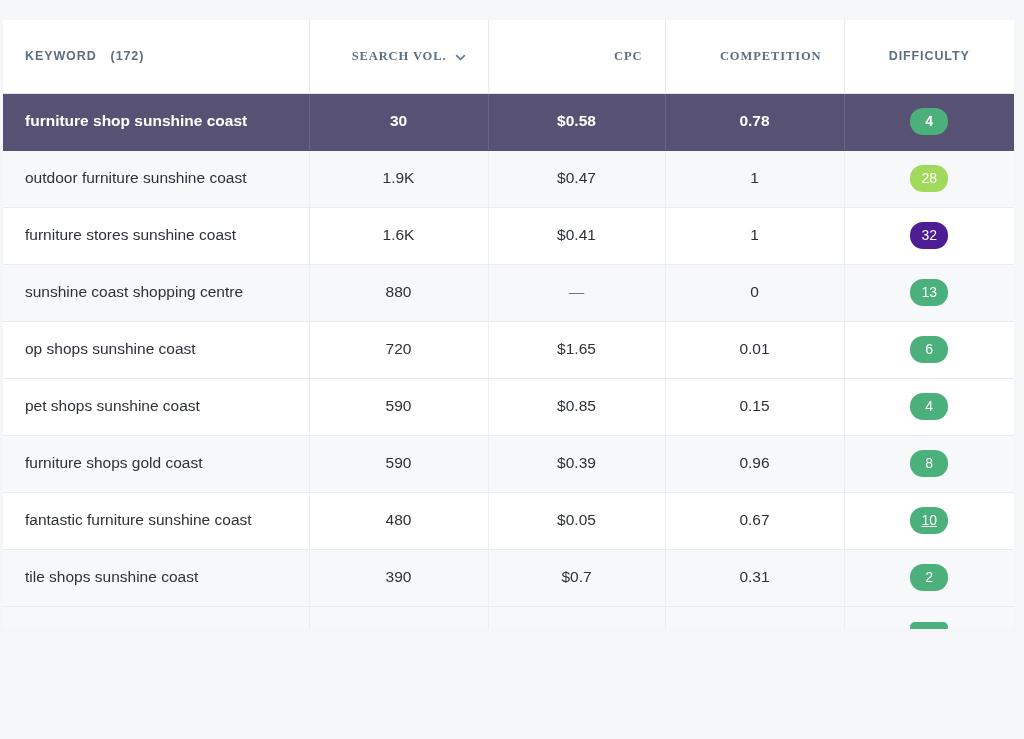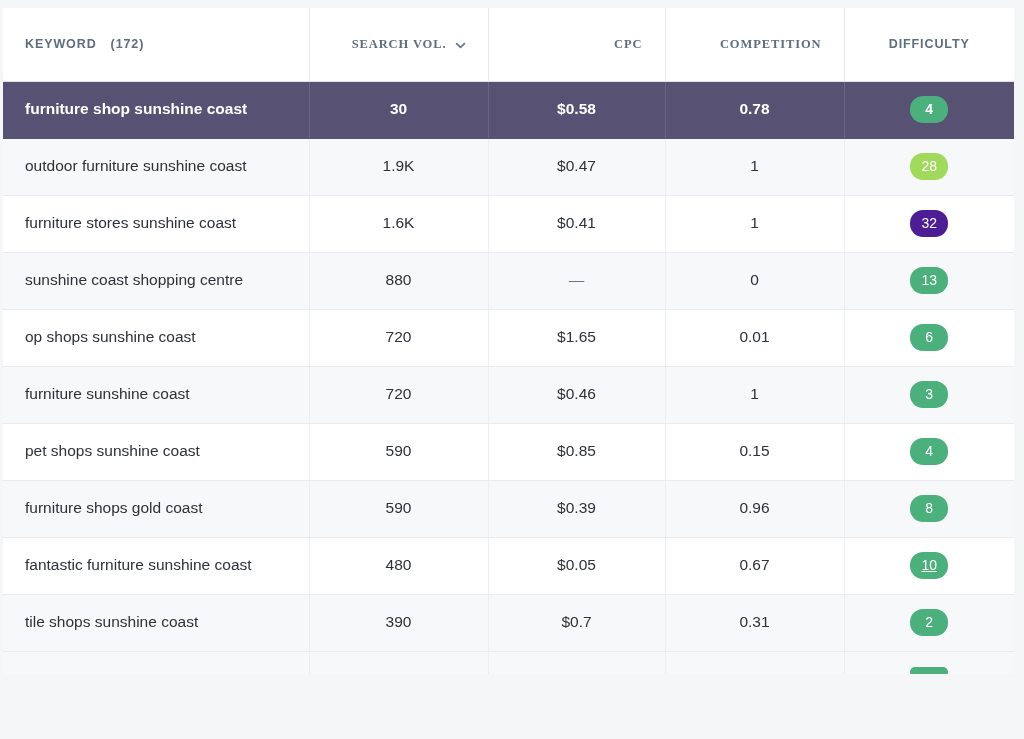--- a/index.html
+++ b/index.html
@@ -10,21 +10,21 @@
     overflow: hidden;
     background: #f5f6f8;
     font-family: "Liberation Sans", sans-serif;
   }
 
   .page {
     width: 1024px;
     height: 739px;
     background: #f5f6f8;
     position: relative;
-    padding-top: 8px;
+    padding-top: 20px;
   }
 
   .table-wrap {
     margin-left: 3px;
     width: 1011px;
     background: #ffffff;
   }
 
   table.kw-table {
     width: 1011px;
@@ -207,27 +207,20 @@
             <td class="td-num"><span>0</span></td>
             <td class="td-diff"><span class="badge" style="background: rgb(76, 176, 124);">13</span></td>
           </tr>
           <tr class="row-norm">
             <td class="td-keyword"><span>op shops sunshine coast</span></td>
             <td class="td-num"><span>720</span></td>
             <td class="td-num"><span>$1.65</span></td>
             <td class="td-num"><span>0.01</span></td>
             <td class="td-diff"><span class="badge" style="background: rgb(76, 176, 124);">6</span></td>
           </tr>
-          <tr class="row-alt">
-            <td class="td-keyword"><span>furniture sunshine coast</span></td>
-            <td class="td-num"><span>720</span></td>
-            <td class="td-num"><span>$0.46</span></td>
-            <td class="td-num"><span>1</span></td>
-            <td class="td-diff"><span class="badge" style="background: rgb(76, 176, 124);">3</span></td>
-          </tr>
           <tr class="row-norm">
             <td class="td-keyword"><span>pet shops sunshine coast</span></td>
             <td class="td-num"><span>590</span></td>
             <td class="td-num"><span>$0.85</span></td>
             <td class="td-num"><span>0.15</span></td>
             <td class="td-diff"><span class="badge" style="background: rgb(76, 176, 124);">4</span></td>
           </tr>
           <tr class="row-alt">
             <td class="td-keyword"><span>furniture shops gold coast</span></td>
             <td class="td-num"><span>590</span></td>

